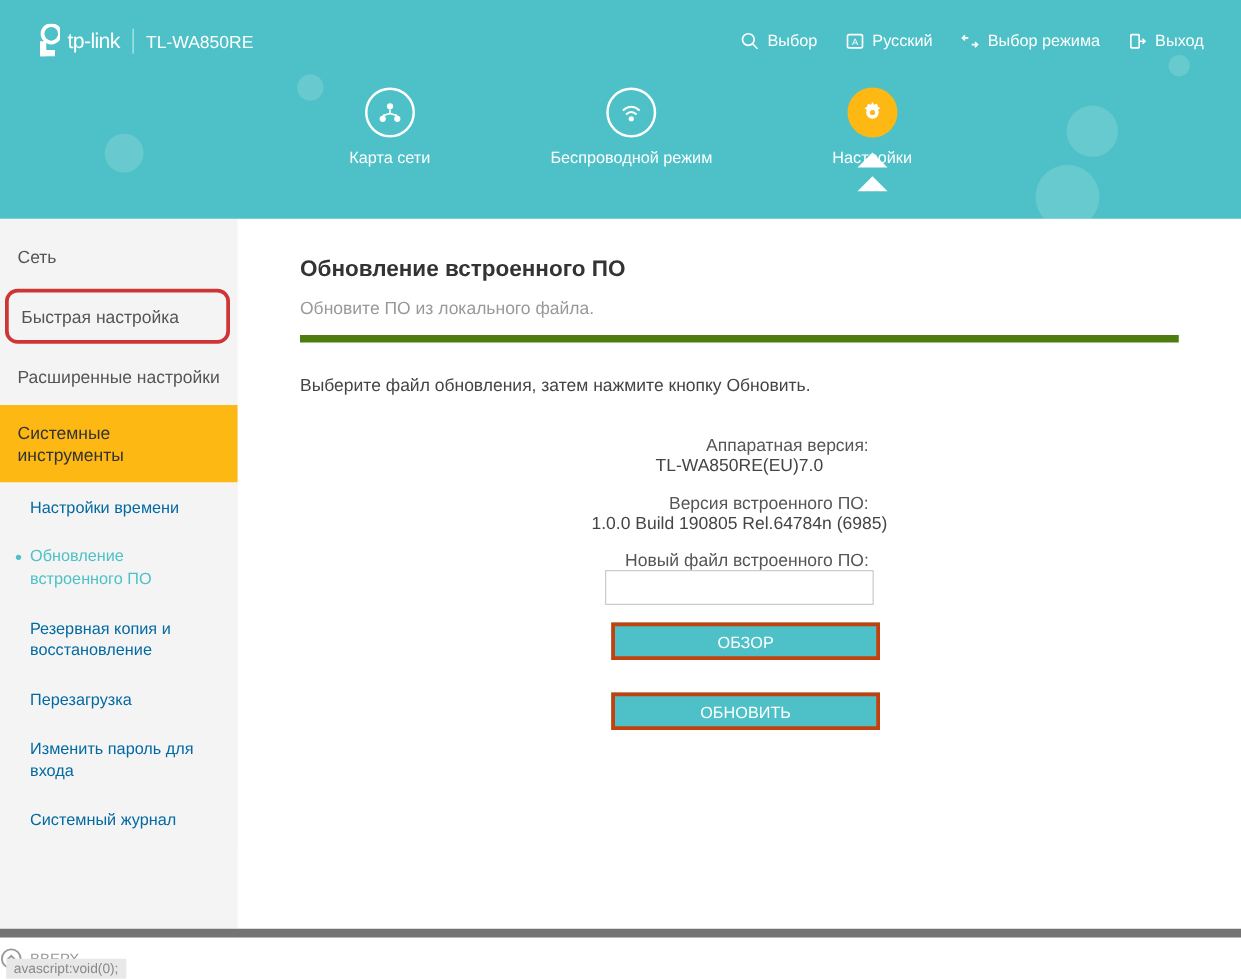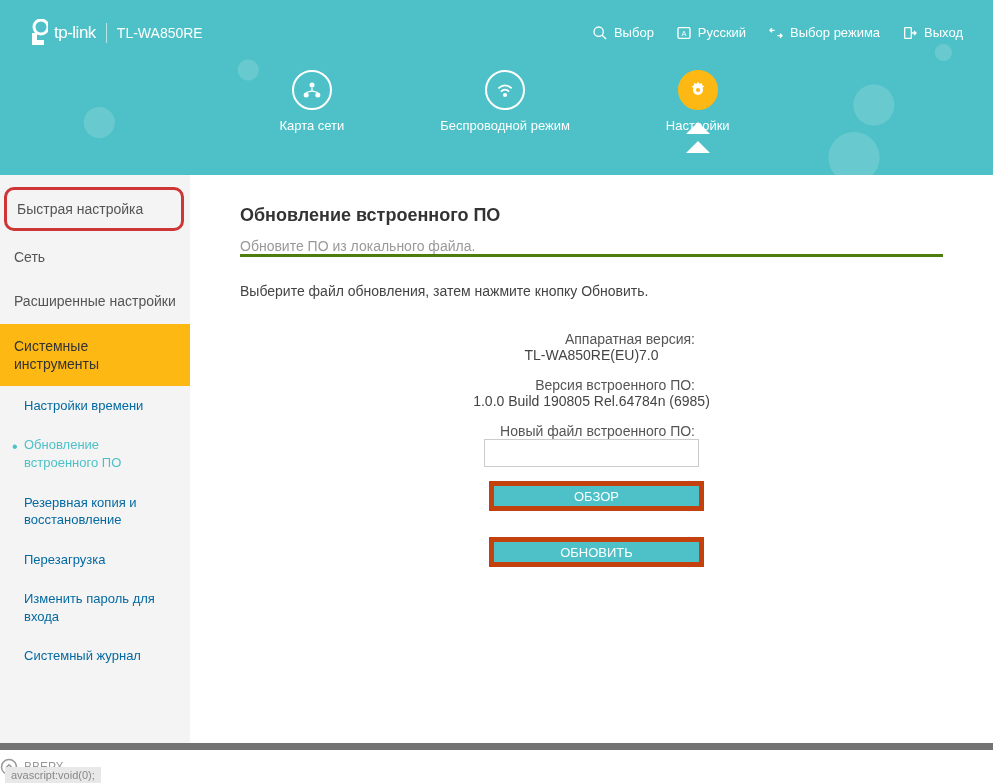--- a/index.html
+++ b/index.html
@@ -37,27 +37,27 @@
 .side-item { padding: 13px 14px; font-size: 14px; color: #555; cursor: pointer; line-height: 1.3; }
 .side-item.highlight { border: 3px solid #ce3535; border-radius: 10px; margin: 4px 6px 4px 4px; padding: 10px 10px; }
 .side-item.active-parent { background: #fdb813; color: #333; }
 .sub-items { background: #f4f4f4; }
 .sub-item { padding: 11px 14px 11px 24px; font-size: 13px; color: #0369a1; cursor: pointer; line-height: 1.35; position: relative; }
 .sub-item.current { color: #4dc1c7; }
 .sub-item.current::before { content: "•"; position: absolute; left: 12px; color: #4dc1c7; font-size: 16px; }
 
 .main { flex: 1; padding: 30px 50px; }
 .page-title { font-size: 18px; color: #333; font-weight: 600; margin-bottom: 12px; }
-.page-sub { font-size: 14px; color: #999; border-bottom: 3px solid #4d7c0f; }
+.page-sub { font-size: 14px; color: #999; padding-bottom: 14px; border-bottom: 6px solid #4d7c0f; }
 .instruction { font-size: 14px; color: #444; margin: 26px 0 32px; }
 .form-row { display: flex; align-items: center; margin-bottom: 14px; flex-direction: column; }
 .form-label { width: 235px; text-align: right; padding-right: 14px; font-size: 14px; color: #555; }
 .form-value { font-size: 14px; color: #444; }
 .input-file { width: 215px; height: 28px; border: 1px solid #ccc; background: #fff; }
-.btn { width: 215px; height: 30px; background: #4dc1c7; color: #fff; border: 5px solid #c2410c; font-size: 13px; cursor: pointer; display: flex; align-items: center; justify-content: center; }
+.btn { width: 215px; height: 30px; background: #4dc1c7; color: #fff; border: 3px solid #c2410c; font-size: 13px; cursor: pointer; display: flex; align-items: center; justify-content: center; }
 .btn-row { margin-left: 249px; margin-top: 10px; margin-bottom: 26px; }
 
 
 .footer { position: absolute; bottom: 0; left: 0; right: 0; height: 40px; border-top: 7px solid #737373; display: flex; align-items: center; justify-content: flex-start; padding-right: 40px; background: #fff; }
 .top-btn { display: flex; align-items: center; gap: 6px; color: #999; font-size: 12px; cursor: pointer; }
 .top-btn svg { width: 18px; height: 18px; }
 
 .statusbar { position: absolute; bottom: 0; left: 5px; font-size: 11px; color: #888; background: #e8e8e8; padding: 2px 6px; }
 </style>
 </head>
@@ -138,22 +138,22 @@
           </svg>
         </div>
       <span class="tab-label">Настройки</span>
       <div class="tri"></div>
     </div>
   </div>
 </div>
 
 <div class="content">
   <div class="sidebar">
+    <div class="side-item">Сеть</div>
     <div class="side-item highlight">Быстрая настройка</div>
-    <div class="side-item">Сеть</div>
     <div class="side-item">Расширенные настройки</div>
     <div class="side-item active-parent">Системные инструменты</div>
     <div class="sub-items">
       <div class="sub-item">Настройки времени</div>
       <div class="sub-item current">Обновление встроенного ПО</div>
       <div class="sub-item">Резервная копия и восстановление</div>
       <div class="sub-item">Перезагрузка</div>
       <div class="sub-item">Изменить пароль для входа</div>
       <div class="sub-item">Системный журнал</div>
     </div>

